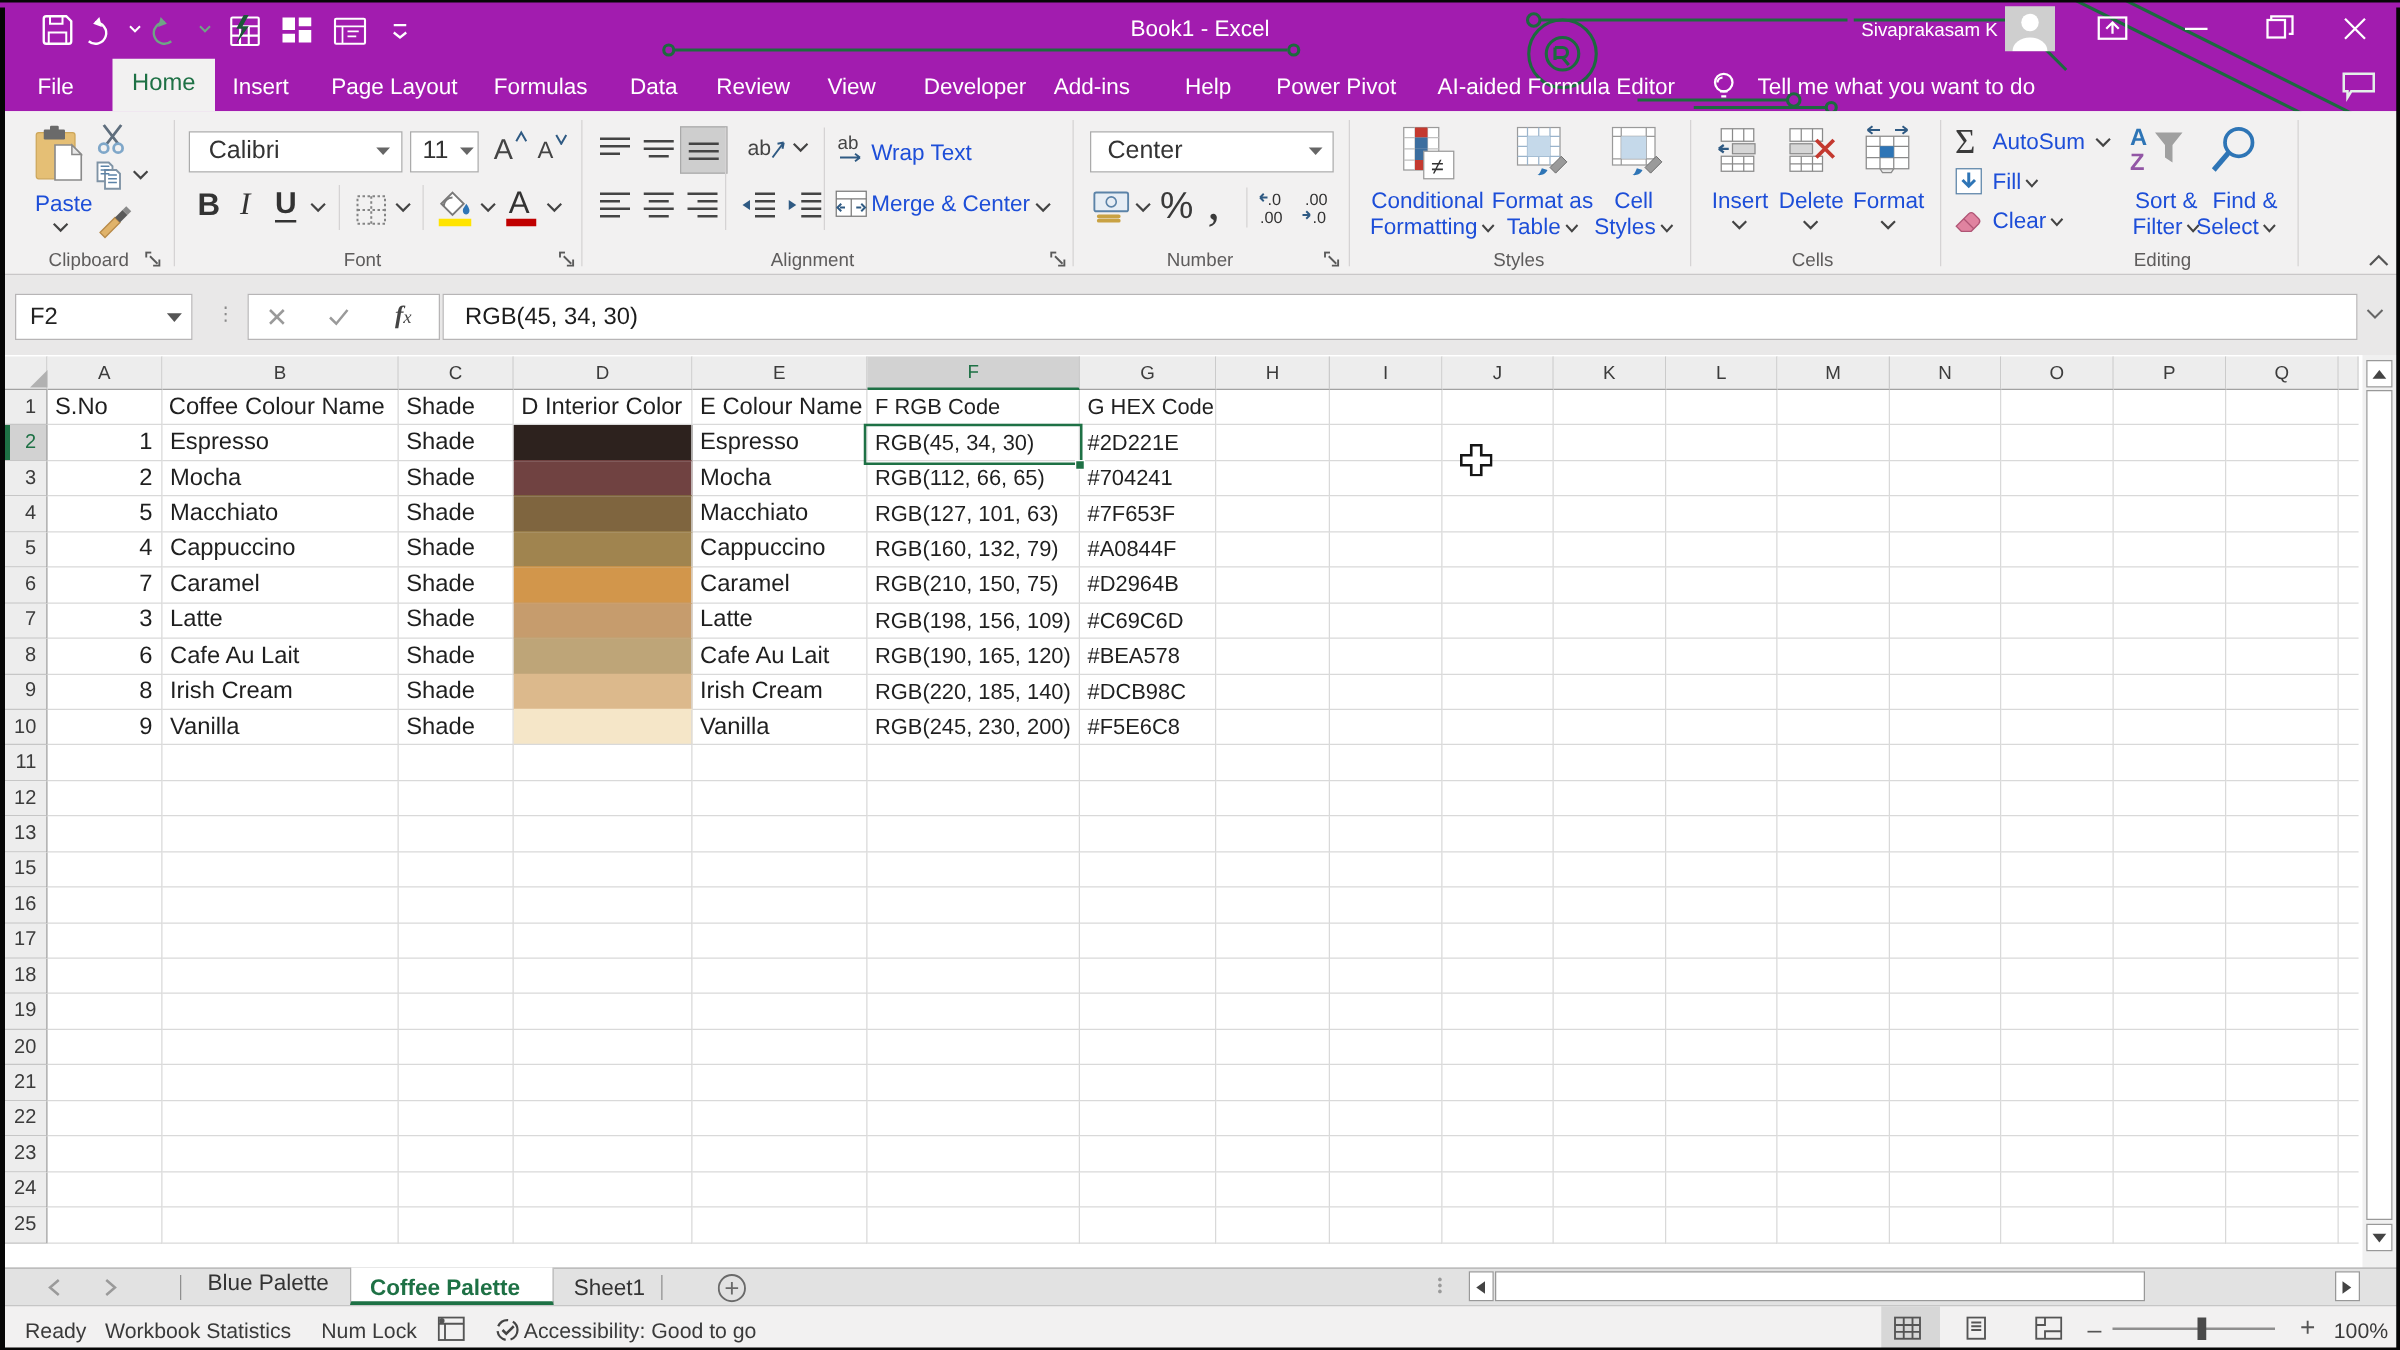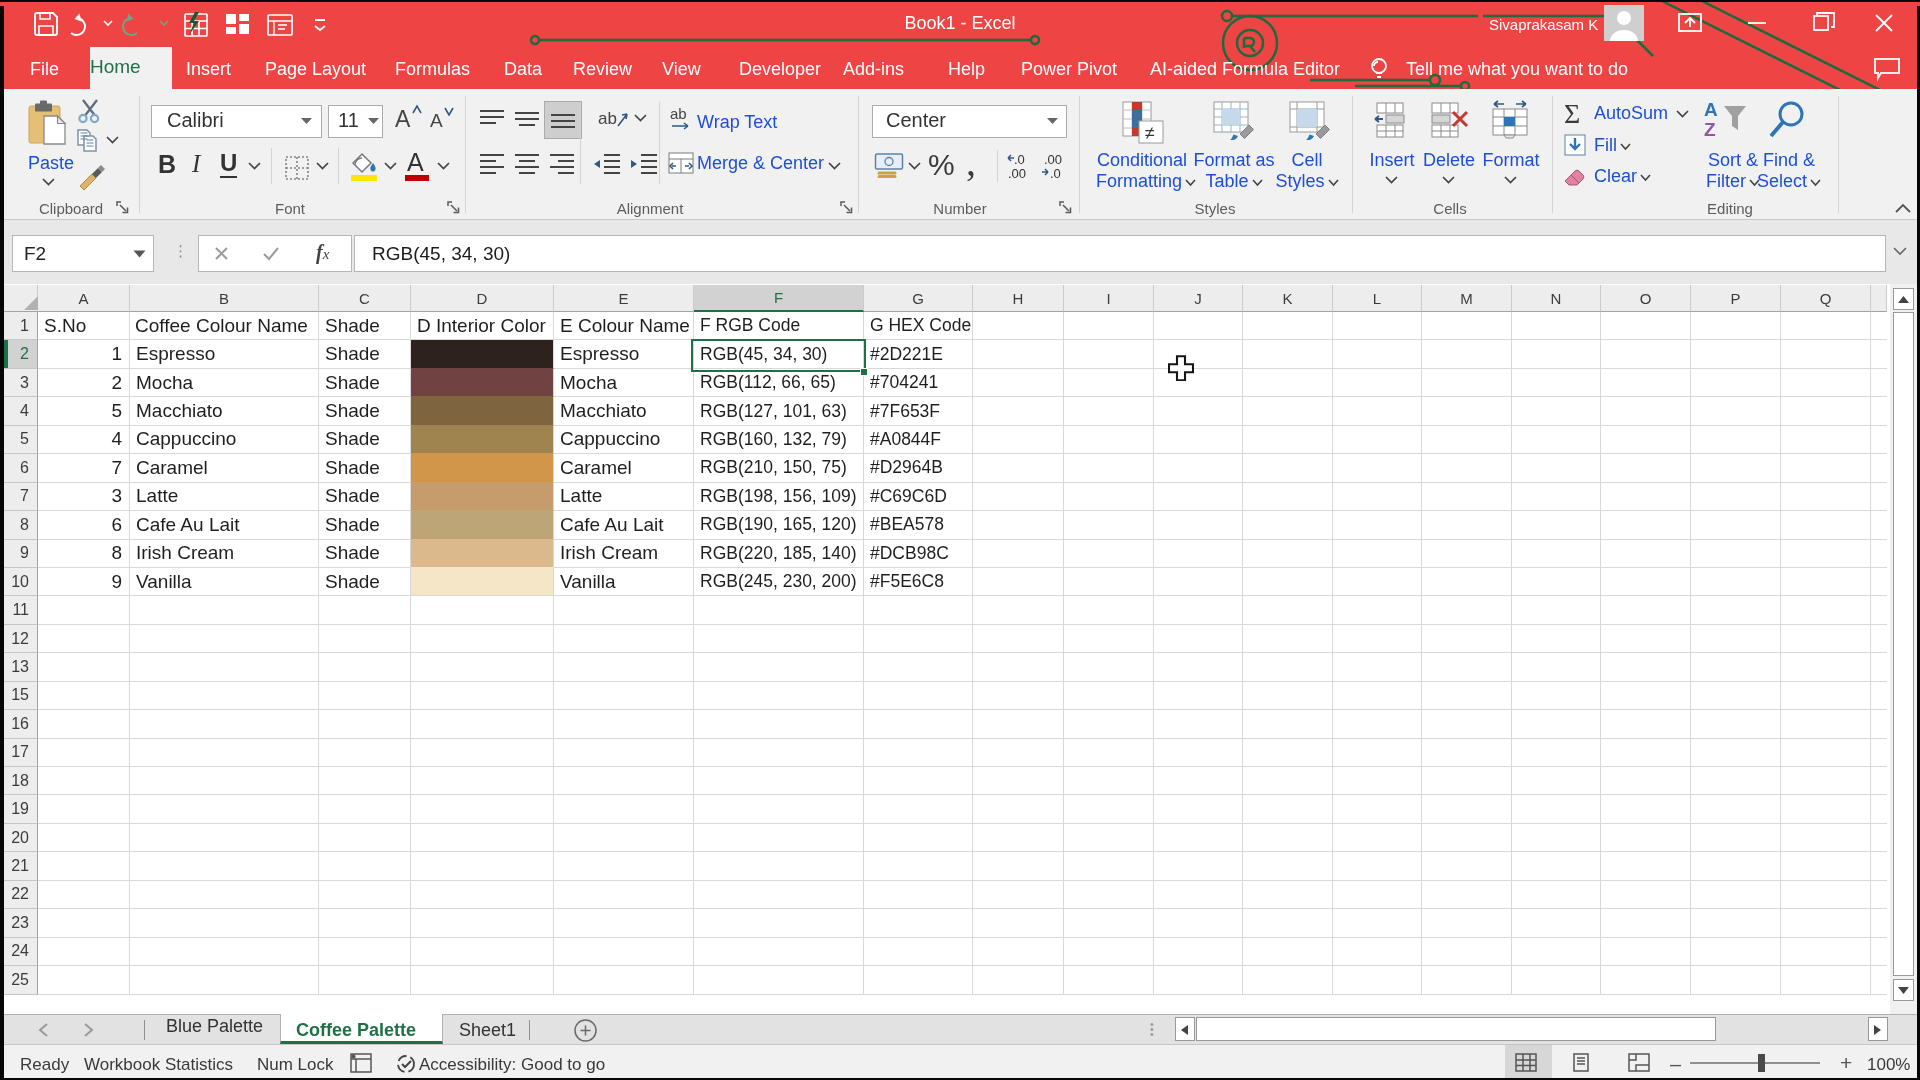--- a/index.html
+++ b/index.html
@@ -1,22 +1,22 @@
 <!DOCTYPE html>
 <html><head><meta charset="utf-8"><style>
 *{margin:0;padding:0;box-sizing:border-box}
 html,body{width:1920px;height:1080px;overflow:hidden;background:#000;font-family:"Liberation Sans",sans-serif}
 #win{position:absolute;left:0;top:0;width:1920px;height:1080px;background:#fff}
 .abs{position:absolute}
 
-#green{position:absolute;left:0;top:0;width:1920px;height:89px;background:#ef4444;overflow:hidden}
+#green{position:absolute;left:0;top:0;width:1920px;height:89px;background:#a21caf;overflow:hidden}
 #ttl{position:absolute;top:13px;width:100%;text-align:center;color:#fff;font-size:18px}
 .wt{color:#fff;font-size:18px}
 #tabs .wt{position:absolute;top:59px}
-#hometab{position:absolute;left:90px;top:47px;width:82px;height:42px;background:#f2f1f1;color:#1e7145;font-size:19px;text-align:left;line-height:40px}
+#hometab{position:absolute;left:90px;top:47px;width:82px;height:42px;background:#f2f1f1;color:#1e7145;font-size:19px;text-align:center;line-height:40px}
 
 #ribbon{position:absolute;left:0;top:89px;width:1920px;height:131px;background:#f2f1f1;border-bottom:1px solid #c9c7c8}
 .gsep{position:absolute;top:96px;width:1px;height:117px;background:#d5d3d4}
 .glabel{position:absolute;top:200px;font-size:15px;color:#5e5c5c;text-align:center}
 .rtxt{font-size:18px;color:#1d4ed8;white-space:nowrap}
 .combo{position:absolute;background:#fff;border:1px solid #ababab;color:#333}
 
 #fstrip{position:absolute;left:0;top:220px;width:1920px;height:64px;background:#e9e8e8}
 .wbox{position:absolute;background:#fff;border:1px solid #b7b5b6}
 
@@ -443,21 +443,21 @@
       <path d="M20 6 h22 l-8 10 v14 l-6 -4 v-10 z" fill="#a0a0a0"></path>
     </svg>
     <div class="rtxt abs" style="left:1702px;top:150px;width:62px;text-align:center">Sort &amp;</div>
     <div class="rtxt abs" style="left:1702px;top:171px;width:62px;text-align:center">Filter<svg width="11" height="8" style="margin-left:3px">
             <path d="M1 1 l4.5 5 L10 1" stroke="#444" stroke-width="1.6" fill="none"></path>
           </svg></div>
     <svg class="abs" style="left:1766px;top:100px" width="42" height="40" viewBox="0 0 42 40">
       <circle cx="25" cy="14" r="11" fill="none" stroke="#2e75b6" stroke-width="3"></circle>
       <path d="M17 22 L5 36" stroke="#2e75b6" stroke-width="4"></path>
     </svg>
-    <div class="rtxt abs" style="left:1756px;top:150px;width:66px;text-align:center">Find &amp;</div>
+    <div class="rtxt abs" style="left:1756px;top:150px;width:66px;text-align:right">Find &amp;</div>
     <div class="rtxt abs" style="left:1756px;top:171px;width:66px;text-align:center">Select<svg width="11" height="8" style="margin-left:3px">
             <path d="M1 1 l4.5 5 L10 1" stroke="#444" stroke-width="1.6" fill="none"></path>
           </svg></div>
     <div class="glabel" style="left:1675px;width:110px">Editing</div>
     <div class="gsep" style="left:1838px"></div>
     <svg class="abs" style="left:1894px;top:203px" width="18" height="11">
           <path d="M2 9 L9 2 L16 9" fill="none" stroke="#555" stroke-width="1.8"></path>
         </svg>
     </div>
   </div>

